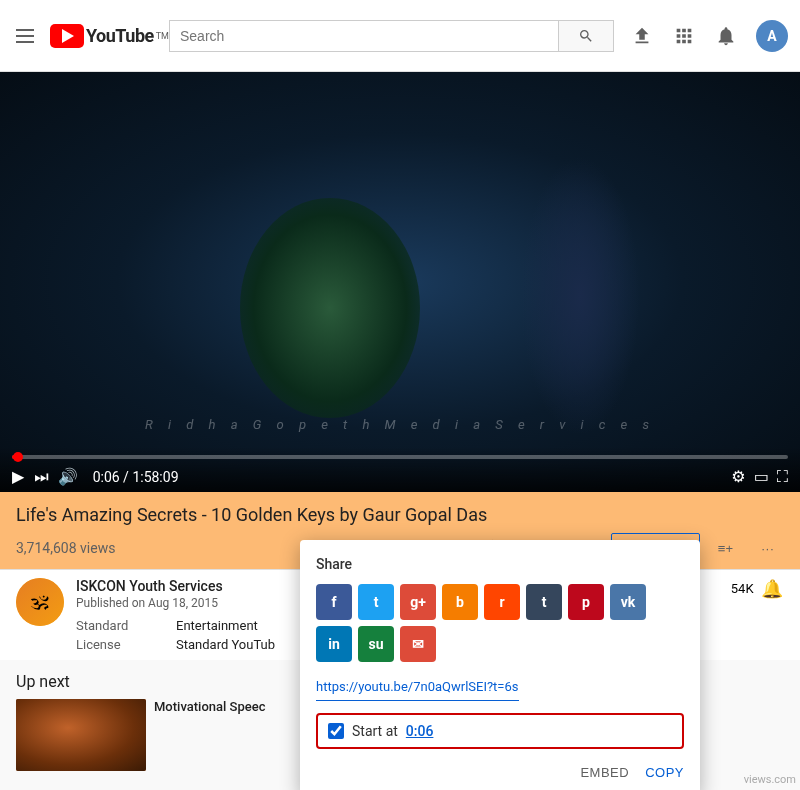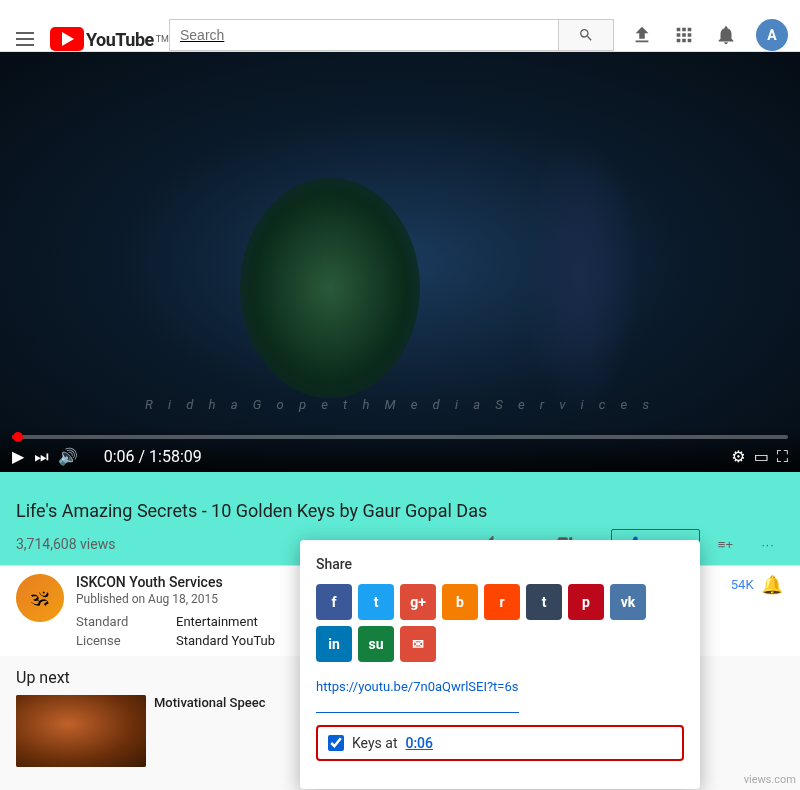--- a/index.html
+++ b/index.html
@@ -7,24 +7,24 @@
       font-family: 'Roboto', Arial, sans-serif;
       background: #f9f9f9;
       width: 800px;
       min-height: 790px;
       overflow-x: hidden;
     }
 
     
     .header {
       display: flex;
-      align-items: flex-end;
+      align-items: center;
       background: #fff;
       padding: 0 12px;
-      height: 52px;
+      height: 72px;
       border-bottom: 1px solid #e0e0e0;
       position: relative;
       z-index: 10;
     }
     .header-left {
       display: flex;
       align-items: center;
       gap: 12px;
     }
     .hamburger-icon {
@@ -74,21 +74,20 @@
       font-size: 9px;
       vertical-align: super;
       color: #606060;
     }
     .search-bar {
       display: flex;
       align-items: center;
       margin: 0 auto;
       flex: 1;
       max-width: 450px;
-      text-decoration: underline;
     }
     .search-input {
       flex: 1;
       height: 32px;
       border: 1px solid #ccc;
       border-right: none;
       padding: 0 10px;
       font-size: 14px;
       outline: none;
       color: #333;
@@ -226,34 +225,34 @@
     }
     .ctrl-btn {
       color: #fff;
       cursor: pointer;
       font-size: 16px;
       display: flex;
       align-items: center;
     }
     .time-display {
       color: #fff;
-      font-size: 16px;
-      margin-left: 15px;
+      font-size: 14px;
+      margin-left: 4px;
     }
     .ctrl-right {
       margin-left: auto;
       display: flex;
       align-items: center;
       gap: 8px;
     }
 
     
     .video-info {
-      padding: 28px 16px 6px;
-      background: #5eead4;
+      padding: 12px 16px 6px;
+      background: #fdba74;
     }
     .video-title {
       font-size: 18px;
       font-weight: 400;
       color: #212121;
       margin-bottom: 8px;
     }
     .video-meta-row {
       display: flex;
       align-items: center;
@@ -345,21 +344,21 @@
     .channel-meta-label { color: #606060; }
     .channel-meta-value { color: #212121; }
     .subscribe-area {
       margin-left: auto;
       display: flex;
       align-items: center;
       gap: 8px;
     }
     .sub-count {
       font-size: 13px;
-      color: #3b82f6;
+      color: #000000;
     }
     .bell-icon {
       color: #606060;
       font-size: 18px;
     }
 
     
     .up-next {
       padding: 12px 16px 6px;
       background: #f9f9f9;
@@ -445,21 +444,21 @@
     .si-pinterest { background: #bd081c; }
     .si-vk { background: #4a76a8; }
     .si-linkedin { background: #0077b5; }
     .si-stumble { background: #15803d; }
     .si-email { background: #dd4b39; }
 
     .share-link {
       font-size: 13px;
       color: #065fd4;
       border-bottom: 1px solid #065fd4;
-      padding-bottom: 18px;
+      padding-bottom: 6px;
       margin-bottom: 12px;
       display: inline-block;
     }
     .start-at-row {
       display: flex;
       align-items: center;
       gap: 8px;
       border: 2px solid #cc0000;
       border-radius: 4px;
       padding: 8px 10px;
@@ -654,18 +653,22 @@
     <div class="social-icon si-tumblr">t</div>
     <div class="social-icon si-pinterest">p</div>
     <div class="social-icon si-vk">vk</div>
     <div class="social-icon si-linkedin">in</div>
     <div class="social-icon si-stumble">su</div>
     <div class="social-icon si-email">✉</div>
   </div>
   <div class="share-link">https://youtu.be/7n0aQwrlSEI?t=6s</div>
   <div class="start-at-row">
     <input type="checkbox" class="start-at-checkbox" checked="" style="">
-    <span class="start-at-label">Keys at</span>
+    <span class="start-at-label">Start at</span>
     <span class="start-at-time">0:06</span>
   </div>
+  <div class="share-bottom">
+    <button class="embed-btn">EMBED</button>
+    <button class="copy-btn">COPY</button>
+  </div>
 </div>
 
 <div class="site-watermark">views.com</div>
 
 </body></html>

